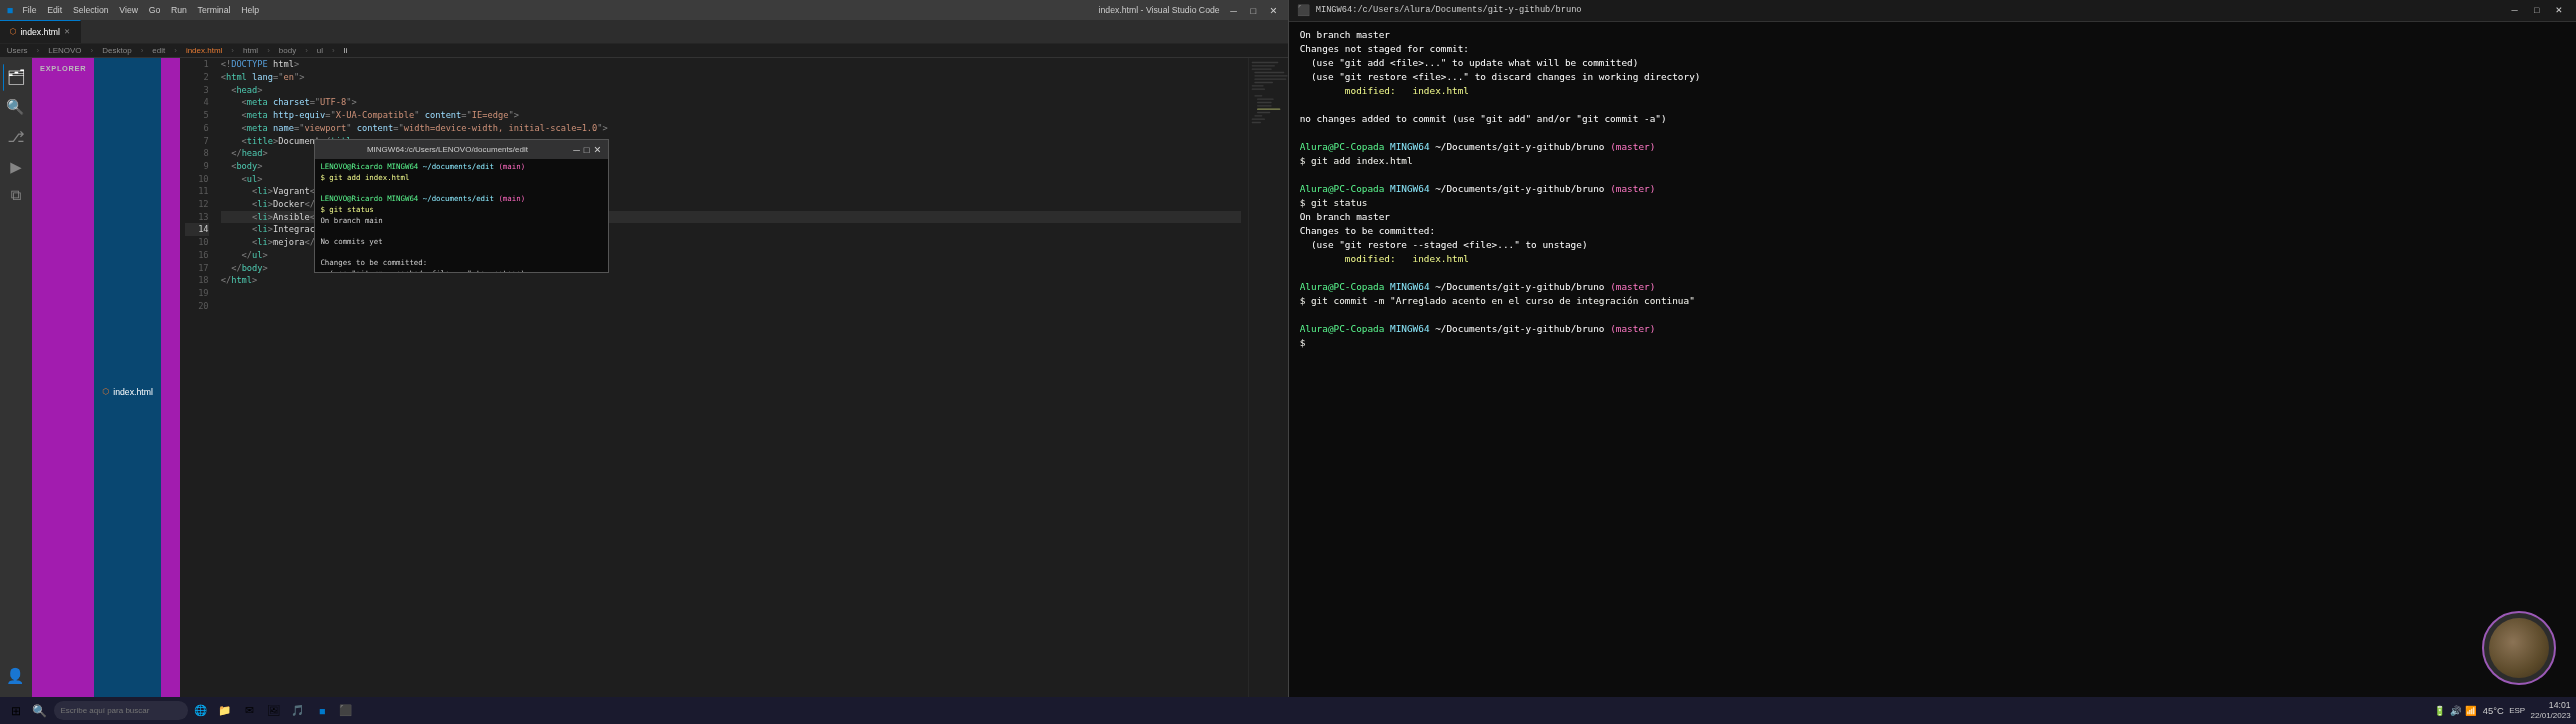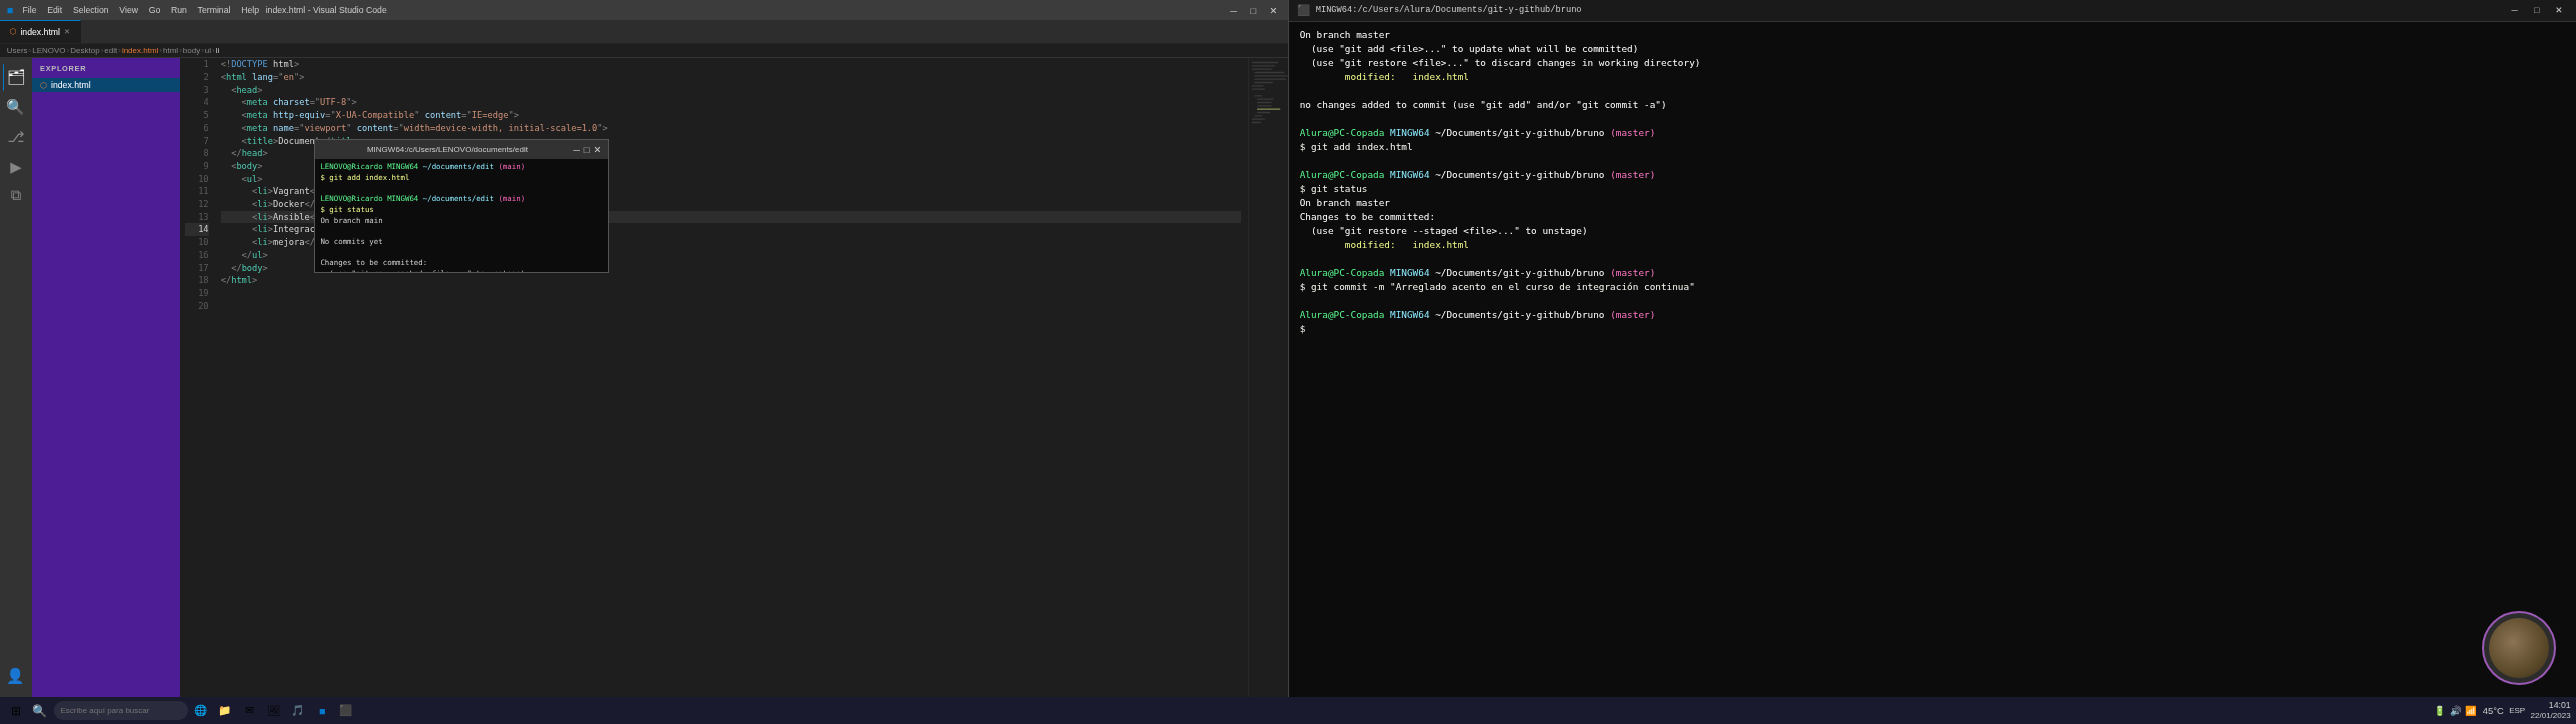--- a/index.html
+++ b/index.html
@@ -20,21 +20,21 @@
       background: #3c3c3c;
       height: 20px;
       padding: 0 6.7px;
       gap: 6.7px;
       font-size: 8.7px;
       color: #ccc;
     }
     #top-bar .app-icon { font-size: 10.7px; color: #007acc; margin-right: 2.7px; }
     #top-bar .menu-items { display: flex; gap: 10.7px; font-size: 8.7px; }
     #top-bar .menu-item { cursor: pointer; color: #ccc; }
-    #top-bar .window-title { flex: 1; text-align: left; font-size: 8.7px; color: #ccc; }
+    #top-bar .window-title { flex: 1; text-align: right; font-size: 8.7px; color: #ccc; }
     #top-bar .window-controls { display: flex; gap: 5.4px; }
 
     
     #tabs-bar {
       display: flex;
       background: #2d2d2d;
       height: 23.5px;
       align-items: stretch;
       border-bottom: 0.7px solid #252525;
     }
@@ -58,21 +58,21 @@
 
     
     #breadcrumb {
       display: flex;
       align-items: center;
       background: #1e1e1e;
       height: 14.8px;
       padding: 0 6.7px;
       font-size: 8px;
       color: #888;
-      gap: 1px;
+      gap: 9px;
       border-bottom: 0.7px solid #333;
     }
     #breadcrumb span { color: #888; }
     #breadcrumb .sep { color: #555; }
     #breadcrumb .current { color: #ccc; }
 
     
     #main-layout {
       display: flex;
       flex: 1;
@@ -104,23 +104,23 @@
       display: flex;
       flex-direction: column;
       align-items: center;
       gap: 2.7px;
       padding-bottom: 5.4px;
     }
 
     
     #sidebar {
       width: 148px;
-      background: #4c1d95;
-      display: flex;
-      flex-direction: column;
+      background: #a21caf;
+      display: flex;
+      flex-direction: row;
       font-size: 8.7px;
       color: #ccc;
       overflow: hidden;
     }
     #sidebar-header {
       padding: 5.4px 8px;
       font-size: 7.4px;
       font-weight: bold;
       color: #bbb;
       text-transform: uppercase;
@@ -576,20 +576,21 @@
     <div id="right-terminal-titlebar">
       <span style="font-size:10.7px;">⬛</span>
       <span style="flex:1;font-family:Liberation Mono, monospace;">MINGW64:/c/Users/Alura/Documents/git-y-github/bruno</span>
       <span style="margin:0 5.4px; cursor:pointer;">─</span>
       <span style="margin:0 5.4px; cursor:pointer;">□</span>
       <span style="margin:0 5.4px; cursor:pointer;">✕</span>
     </div>
 
     <div id="right-terminal-content">
       <div><span class="rt-white">On branch master</span></div>
+      <div><span class="rt-white">Changes not staged for commit:</span></div>
       <div><span class="rt-white">&nbsp;&nbsp;(use "git add &lt;file&gt;..." to update what will be committed)</span></div>
       <div><span class="rt-white">&nbsp;&nbsp;(use "git restore &lt;file&gt;..." to discard changes in working directory)</span></div>
       <div><span class="rt-modified">&nbsp;&nbsp;&nbsp;&nbsp;&nbsp;&nbsp;&nbsp;&nbsp;modified:&nbsp;&nbsp; index.html</span></div>
       <div>&nbsp;</div>
       <div><span class="rt-white">no changes added to commit (use "git add" and/or "git commit -a")</span></div>
       <div>&nbsp;</div>
       <div><span class="rt-prompt">Alura@PC-Copada</span> <span class="rt-cyan">MINGW64</span> <span class="rt-white">~/Documents/git-y-github/bruno</span> <span class="rt-branch">(master)</span></div>
       <div><span class="rt-cmd">$ git add index.html</span></div>
       <div>&nbsp;</div>
       <div><span class="rt-prompt">Alura@PC-Copada</span> <span class="rt-cyan">MINGW64</span> <span class="rt-white">~/Documents/git-y-github/bruno</span> <span class="rt-branch">(master)</span></div>

